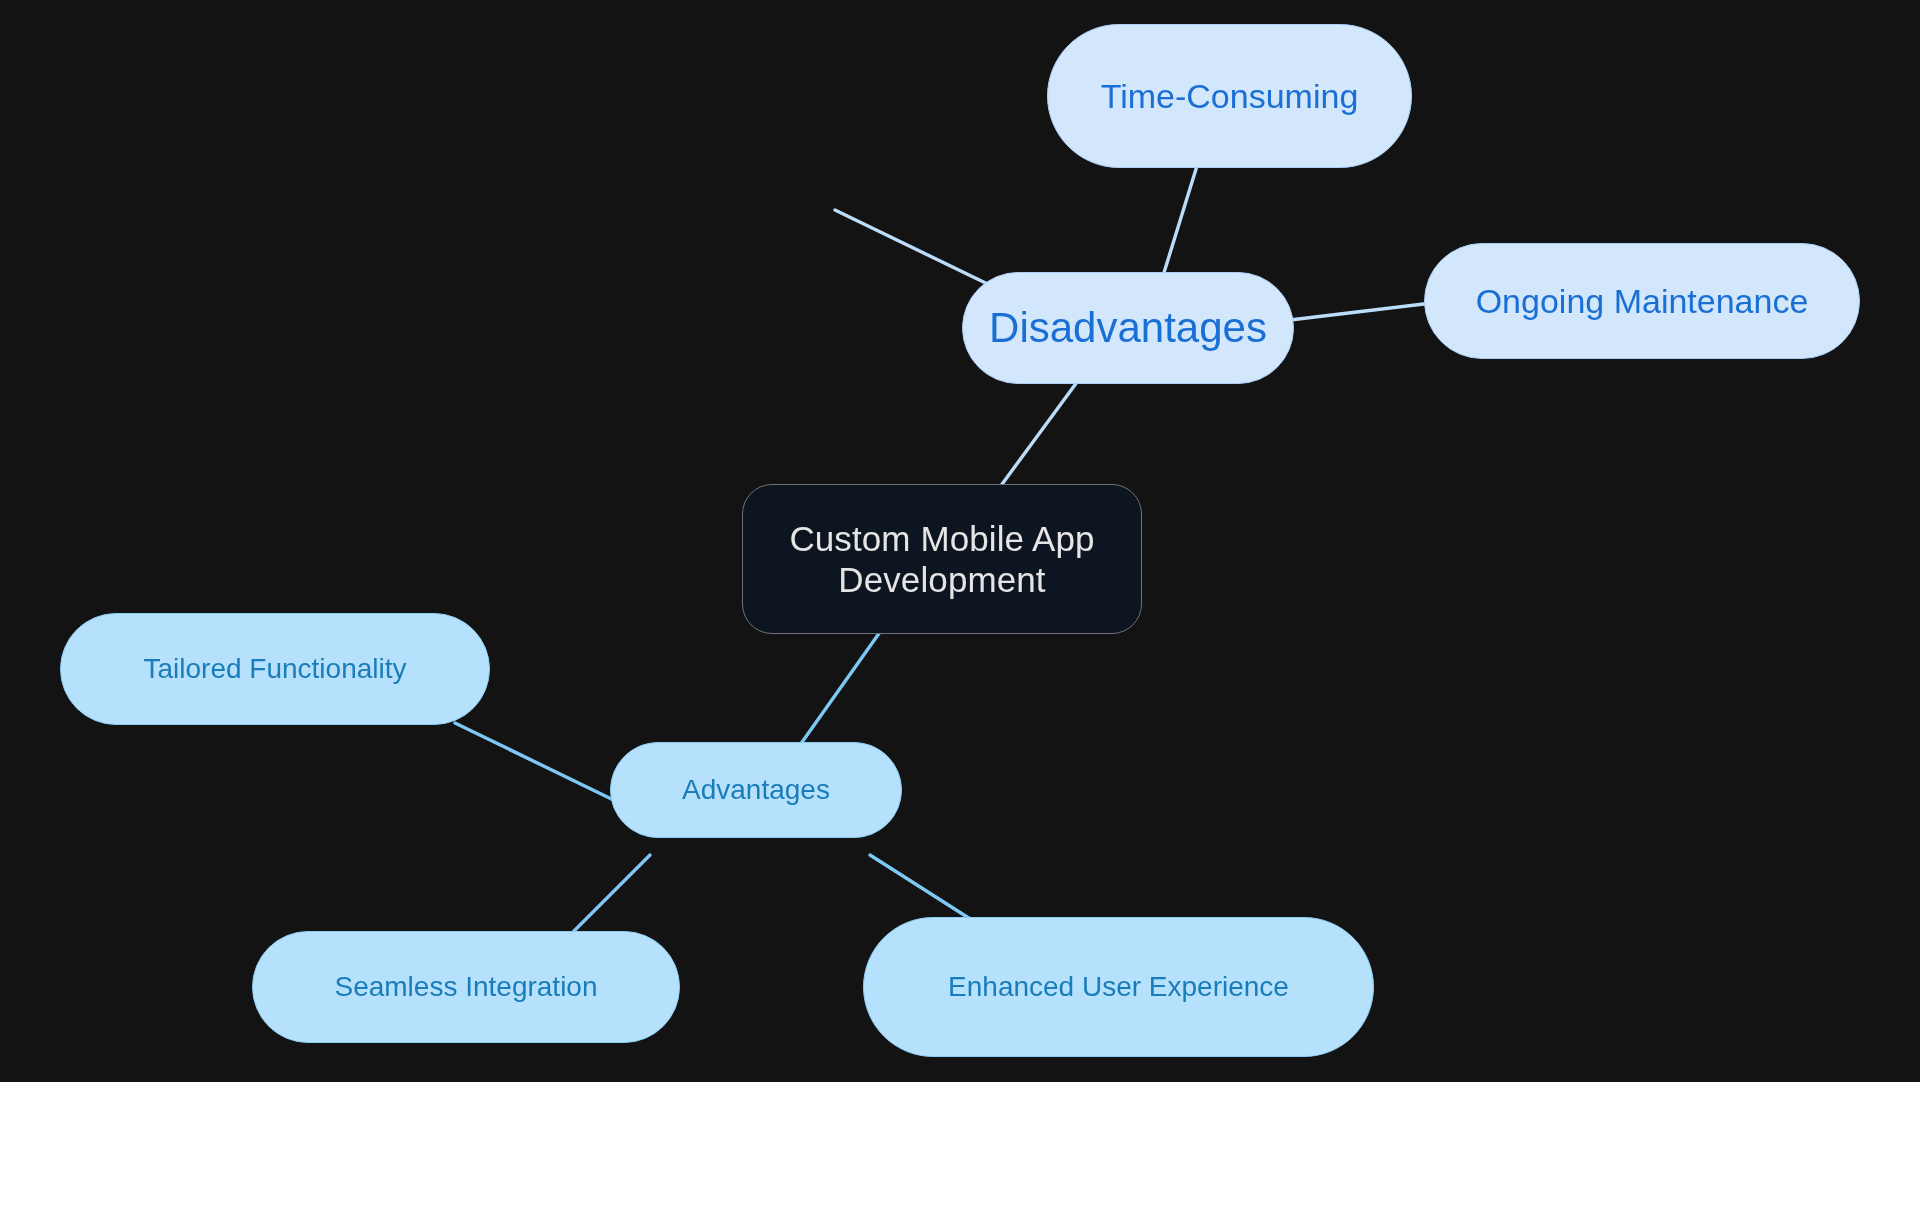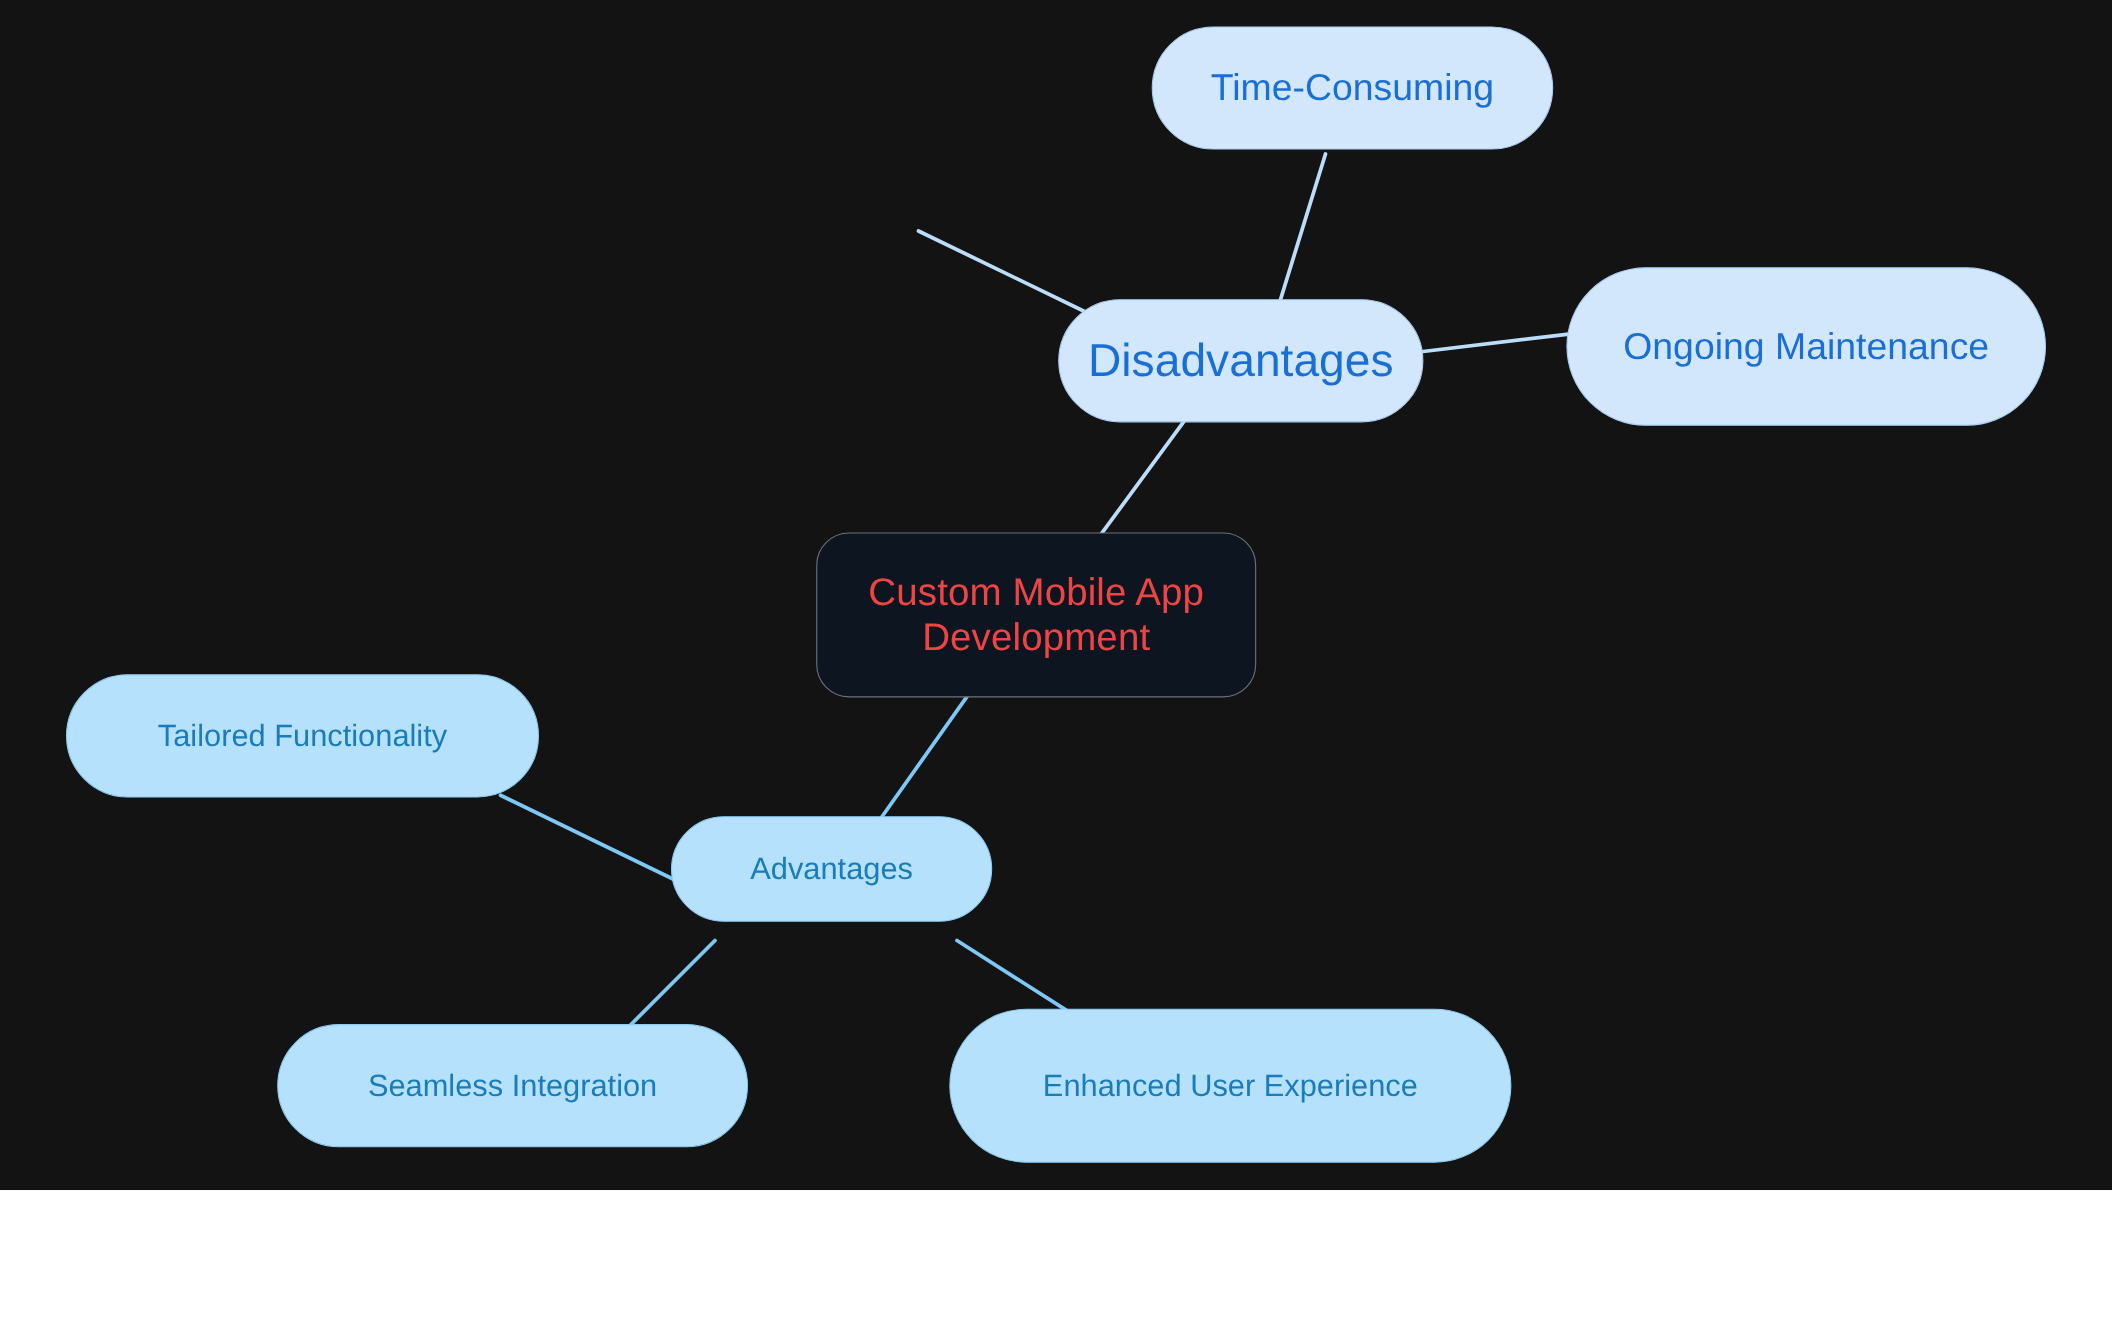--- a/index.html
+++ b/index.html
@@ -49,21 +49,21 @@
     text-align: center;
     border-radius: 999px;
     white-space: nowrap;
     line-height: 1.18;
   }
 
   
   .node.root {
     background: #0d1520;
     border: 1.6px solid #6f7379;
-    color: #ef4444;
+    color: #e5e5e5;
     border-radius: 30px;
     font-size: 35px;
     white-space: normal;
     letter-spacing: 0.1px;
   }
   .node.root .node-label { padding: 0 26px; }
 
   
   .node.dis {
     background: #d3e7fc;
@@ -118,25 +118,25 @@
 
     <div class="node root" id="n-root" style="left:742px; top:484px; width:400px; height:150px;">
       <span class="node-label">Custom Mobile App Development</span>
     </div>
 
     <div class="node dis branch" id="n-disadvantages" style="left:962px; top:272px; width:332px; height:112px;">
       <span class="node-label">Disadvantages</span>
     </div>
 
 
-    <div class="node dis" id="n-time-consuming" style="left:1047px; top:24px; width:365px; height:112px;">
+    <div class="node dis" id="n-time-consuming" style="left:1047px; top:24px; width:365px; height:144px;">
       <span class="node-label">Time-Consuming</span>
     </div>
 
-    <div class="node dis" id="n-ongoing-maintenance" style="left:1424px; top:243px; width:436px; height:144px;">
+    <div class="node dis" id="n-ongoing-maintenance" style="left:1424px; top:243px; width:436px; height:116px;">
       <span class="node-label">Ongoing Maintenance</span>
     </div>
 
     <div class="node adv" id="n-advantages" style="left:610px; top:742px; width:292px; height:96px;">
       <span class="node-label">Advantages</span>
     </div>
 
     <div class="node adv" id="n-tailored-functionality" style="left:60px; top:613px; width:430px; height:112px;">
       <span class="node-label">Tailored Functionality</span>
     </div>

